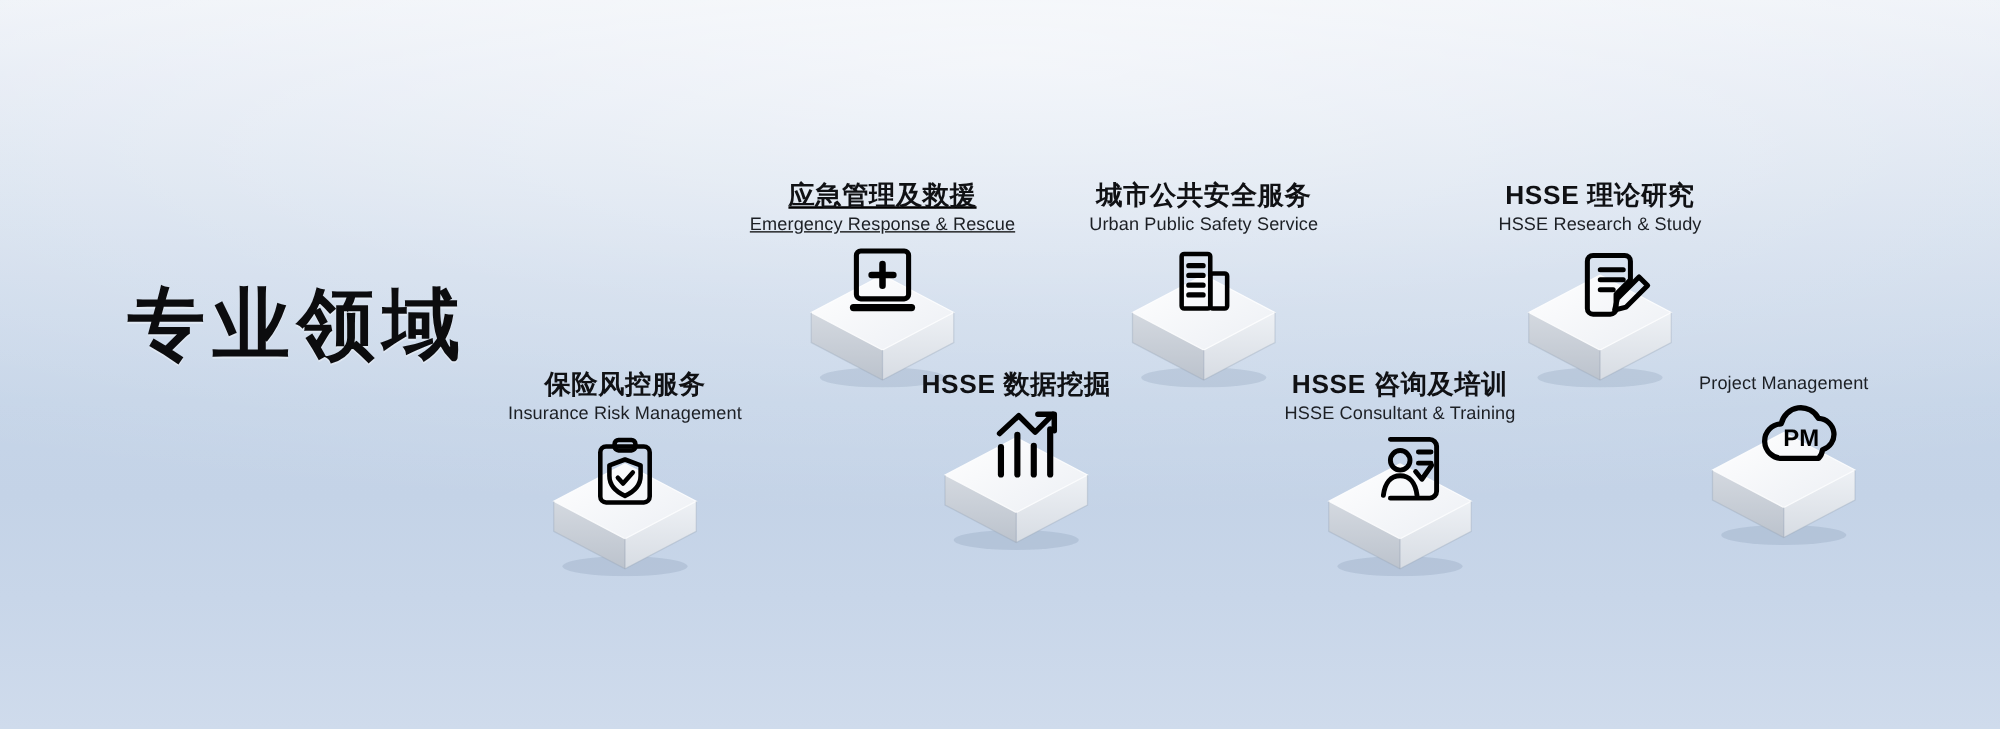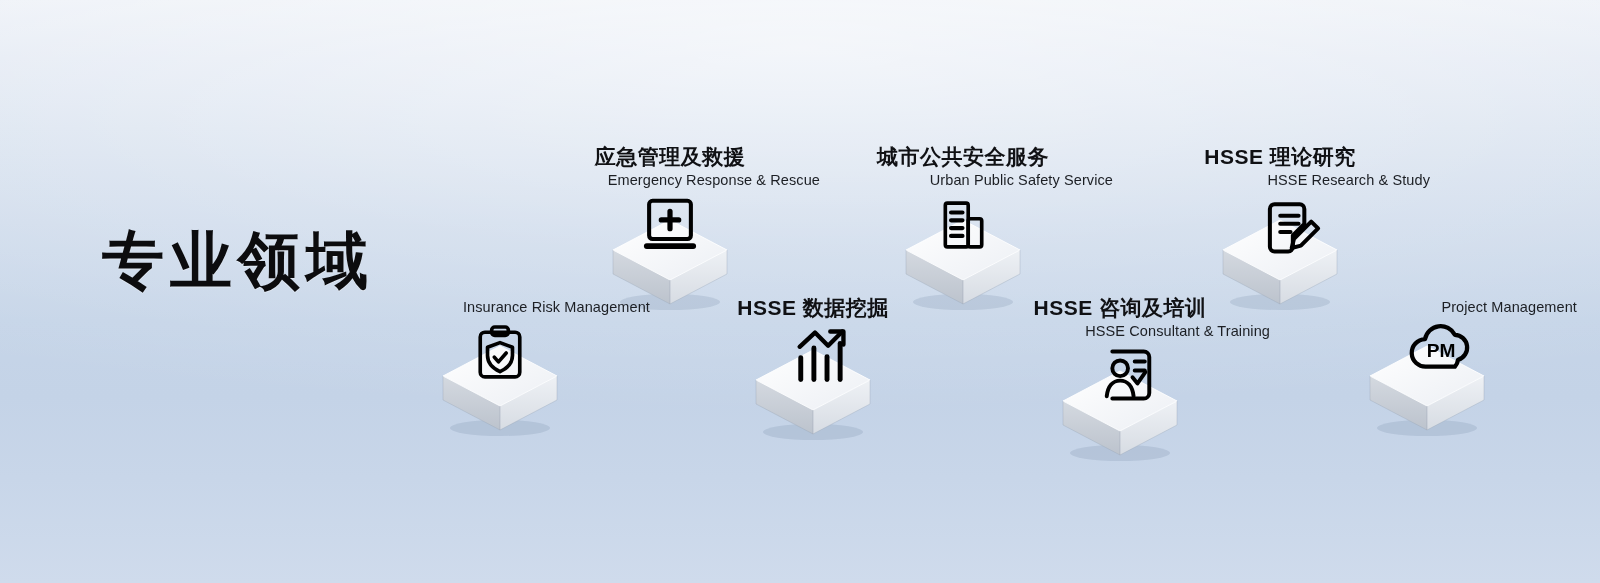--- a/index.html
+++ b/index.html
@@ -71,21 +71,20 @@
   }
 
   .item-subtitle {
     margin-top: 3px;
     font-size: 14.5px;
     font-weight: normal;
     color: #1c1f24;
     line-height: 1.2;
     white-space: nowrap;
     letter-spacing: 0.1px;
-    text-align: right;
   }
 
   .pedestal-wrap {
     position: relative;
     width: 300px;
     height: 130px;
     margin-top: 6px;
   }
 
   .pedestal {
@@ -115,21 +114,21 @@
   .icon-holder.nudge-rr { margin-left: -32px; }
 </style>
 </head>
 <body>
 
 <div id="stage">
 
   <div class="page-title">专业领域</div>
 
   <div id="items-layer">
-      <div class="item" style="left: 670px; top: 145px;">
+      <div class="item" style="left: 706px; top: 145px; text-decoration: underline;">
         <div class="item-title">应急管理及救援</div>
         <div class="item-subtitle">Emergency Response &amp; Rescue</div>
         <div class="pedestal-wrap">
           <div class="pedestal"><svg width="122" height="96" viewBox="0 0 122 96">
               <defs>
                 <linearGradient id="pg-top" x1="0" y1="0" x2="1" y2="1">
                   <stop offset="0%" stop-color="#ffffff"></stop>
                   <stop offset="100%" stop-color="#eceff4"></stop>
                 </linearGradient>
                 <linearGradient id="pg-left" x1="0" y1="0" x2="0" y2="1">
@@ -224,20 +223,21 @@
           <div class="icon-holder nudge-rr">
             <svg width="62" height="58" viewBox="0 0 108 100" fill="none" stroke="#000" stroke-width="7" stroke-linecap="round" stroke-linejoin="round">
               <path d="M20 14 h44 a8 8 0 0 1 8 8 v26 l-20 20 v20 a8 8 0 0 1 -8 8 h-24 a8 8 0 0 1 -8 -8 v-66 a8 8 0 0 1 8 -8 z"></path>
               <path d="M30 34 H 62 M30 48 H 62 M30 62 H 48" stroke-width="7"></path>
               <path d="M84 44 l12 12 -30 30 -16 4 4 -16 z"></path>
             </svg>
           </div>
         </div>
       </div>
       <div class="item" style="left: 500px; top: 296px;">
+        <div class="item-title">保险风控服务</div>
         <div class="item-subtitle">Insurance Risk Management</div>
         <div class="pedestal-wrap">
           <div class="pedestal"><svg width="122" height="96" viewBox="0 0 122 96">
               <defs>
                 <linearGradient id="pg-top" x1="0" y1="0" x2="1" y2="1">
                   <stop offset="0%" stop-color="#ffffff"></stop>
                   <stop offset="100%" stop-color="#eceff4"></stop>
                 </linearGradient>
                 <linearGradient id="pg-left" x1="0" y1="0" x2="0" y2="1">
                   <stop offset="0%" stop-color="#d4d9e0"></stop>

